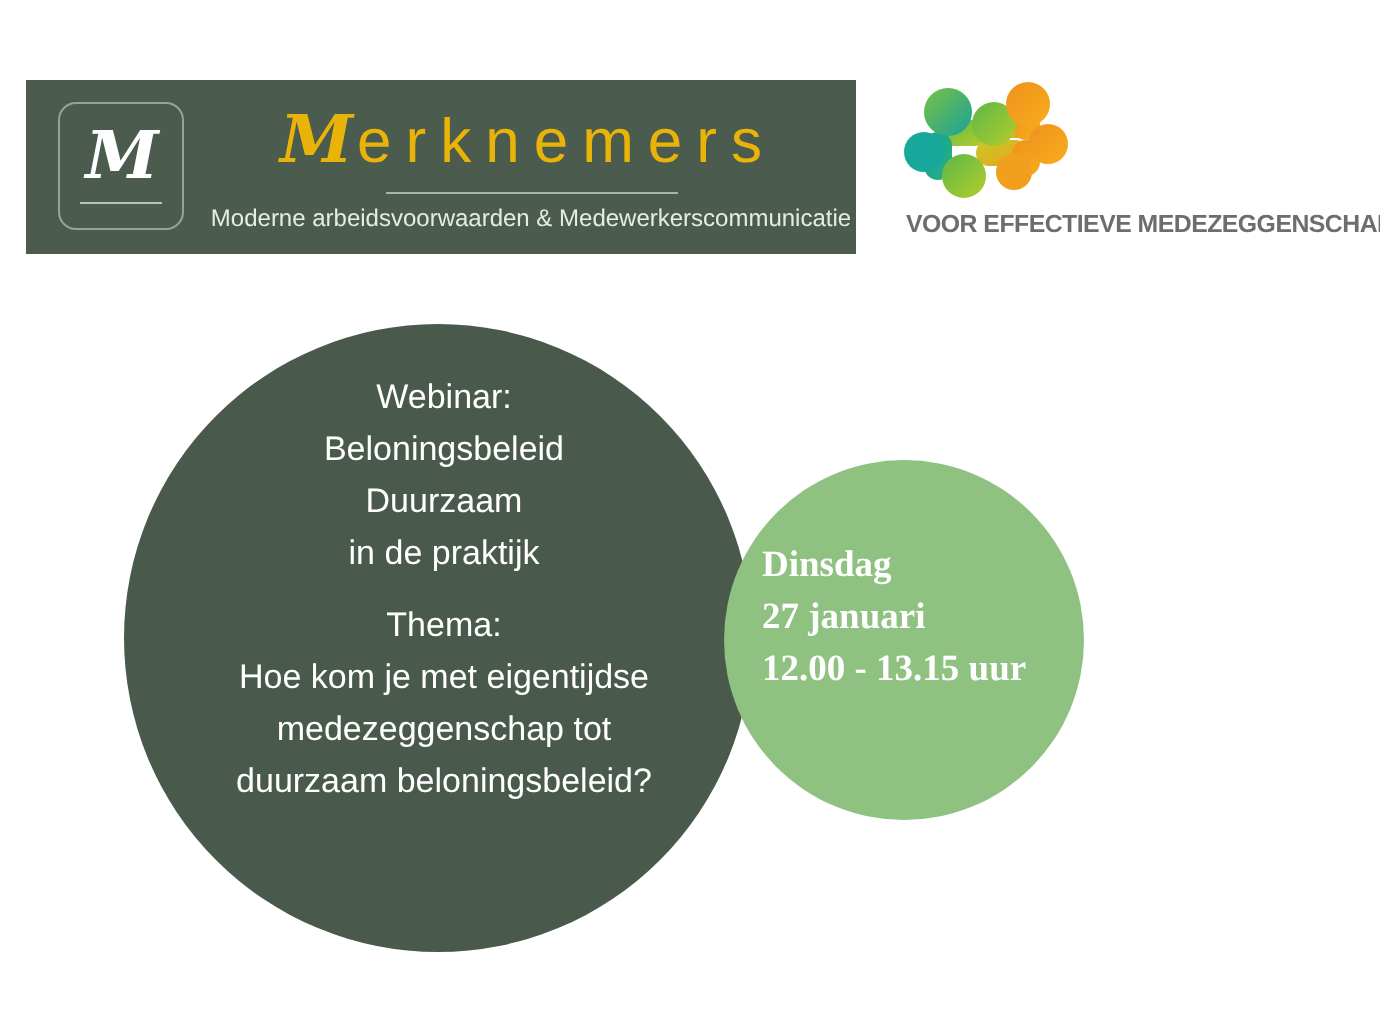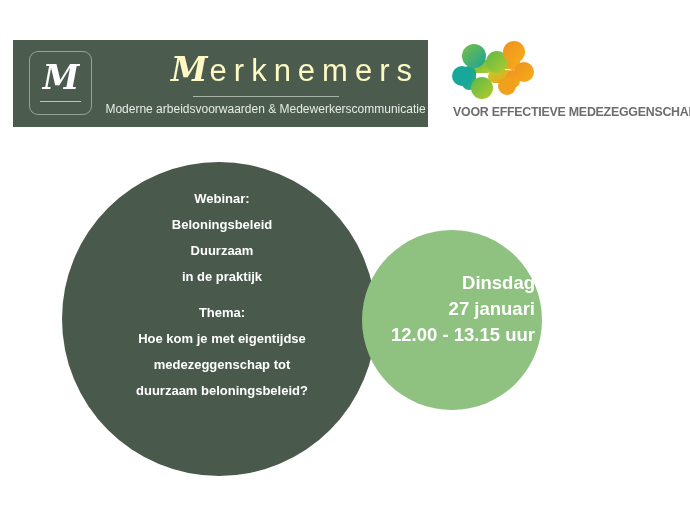--- a/index.html
+++ b/index.html
@@ -64,22 +64,22 @@
     right: 10px;
     bottom: 12px;
     height: 1px;
     background: #b9c4ba;
   }
   #merknemers-wordmark {
     position: absolute;
     left: 96px;
     top: 10px;
     width: 310px;
-    text-align: right;
-    color: #fef9c3;
+    text-align: center;
+    color: #eab308;
     font-family: "Liberation Sans", sans-serif;
     font-size: 31px;
     font-weight: 400;
     letter-spacing: 7px;
     line-height: 40px;
     white-space: nowrap;
   }
   #merknemers-wordmark .wm-initial {
     font-family: "DejaVu Serif", serif;
     font-style: italic;
@@ -169,40 +169,41 @@
   }
 
   
   #webinar-text-block {
     position: absolute;
     left: 66px;
     top: 186px;
     width: 312px;
     text-align: center;
     color: #ffffff;
-    font-size: 13px;
-    font-weight: 700;
+    font-size: 17px;
+    font-weight: 400;
     line-height: 26px;
     white-space: nowrap;
   }
   #webinar-text-block .para-gap {
     height: 10px;
   }
 
   #session-text-block {
     position: absolute;
-    left: 355px;
+    left: 381px;
     top: 270px;
     width: 180px;
-    text-align: right;
+    text-align: left;
     color: #ffffff;
     font-size: 18.5px;
     font-weight: 700;
     line-height: 26px;
     white-space: nowrap;
+    font-family: Liberation Serif, serif;
   }
 </style>
 </head>
 <body>
 
 <div id="header-logos">
 
   <div id="merknemers-banner">
 
     <div id="merknemers-mark">

